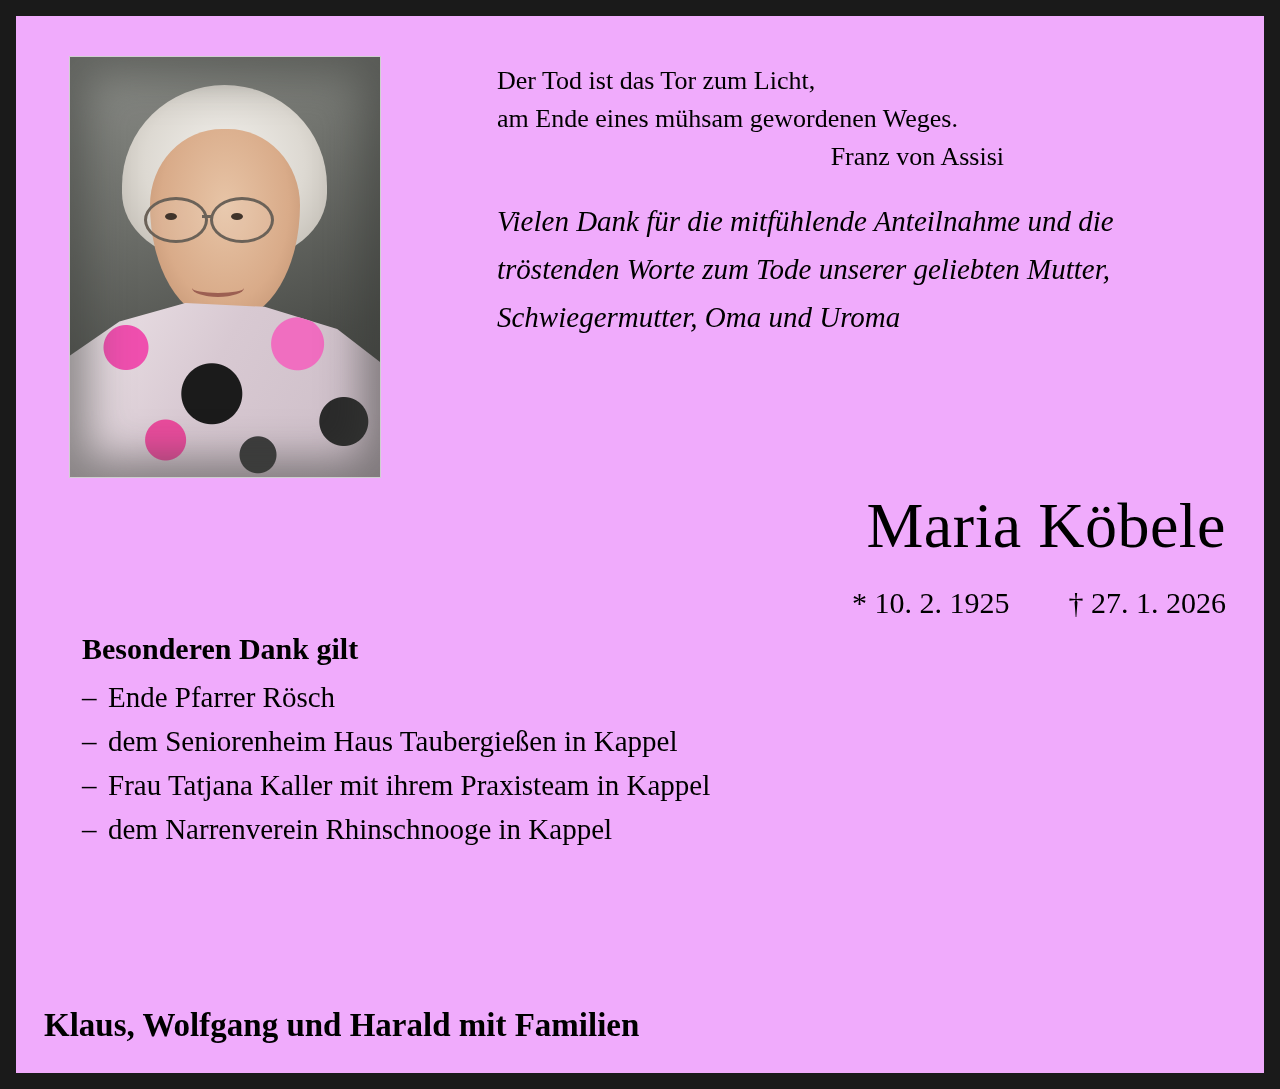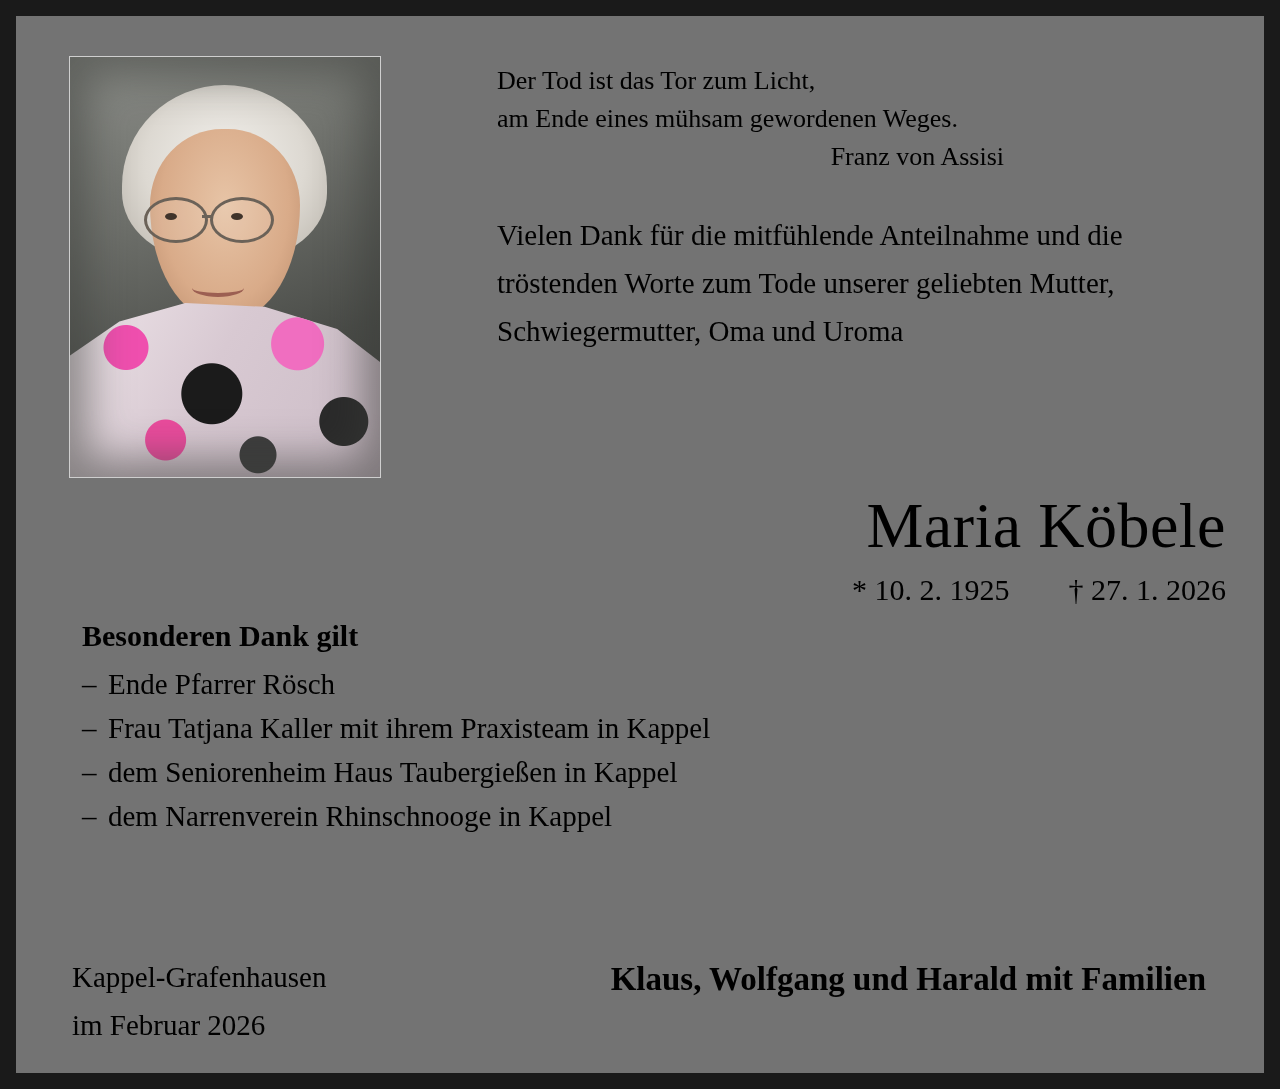--- a/index.html
+++ b/index.html
@@ -13,21 +13,21 @@
     font-family: "Liberation Serif", serif;
     color: #000000;
     overflow: hidden;
   }
 
   .notice {
     box-sizing: border-box;
     width: 1280px;
     height: 1089px;
     border: 16px solid #1a1a1a;
-    background: #737373;
+    background: #f0abfc;
     padding: 20px 28px 0 28px;
     position: relative;
   }
 
   
   .top-row {
     display: flex;
     align-items: flex-start;
   }
 
@@ -131,40 +131,41 @@
     line-height: 38px;
     white-space: nowrap;
   }
   .verse-author {
     font-size: 26px;
     line-height: 38px;
     text-align: right;
     padding-right: 232px;
   }
   .thanks {
-    margin-top: 35px;
+    margin-top: 21px;
     font-size: 29px;
     line-height: 48px;
+    font-style: italic;
   }
 
   
   .name-block {
     text-align: right;
     margin-top: 10px;
     padding-right: 10px;
   }
   .name {
     font-size: 64px;
     line-height: 76px;
     letter-spacing: 0.5px;
   }
   .dates {
     font-size: 30px;
     line-height: 48px;
-    margin-top: 2px;
+    margin-top: 15px;
   }
   .dates .gap { display: inline-block; width: 44px; }
 
   
   .special {
     padding-left: 38px;
   }
   .special-title {
     font-weight: bold;
     font-size: 30px;
@@ -246,27 +247,23 @@
       <span class="gap"></span>
       <span>†</span>
       <span>27. 1. 2026</span>
     </div>
   </div>
 
   <div class="special">
     <div class="special-title">Besonderen Dank gilt</div>
     <ul class="special-list">
       <li><span class="dash">–</span><span>Ende Pfarrer Rösch</span></li>
+      <li><span class="dash">–</span><span>dem Seniorenheim Haus Taubergießen in Kappel</span></li>
       <li><span class="dash">–</span><span>Frau Tatjana Kaller mit ihrem Praxisteam in Kappel</span></li>
-      <li><span class="dash">–</span><span>dem Seniorenheim Haus Taubergießen in Kappel</span></li>
       <li><span class="dash">–</span><span>dem Narrenverein Rhinschnooge in Kappel</span></li>
     </ul>
   </div>
 
   <div class="footer">
-    <div class="place">
-      <div>Kappel-Grafenhausen</div>
-      <div>im Februar 2026</div>
-    </div>
     <div class="family">Klaus, Wolfgang und Harald mit Familien</div>
   </div>
 
 </div>
 
 </body></html>

